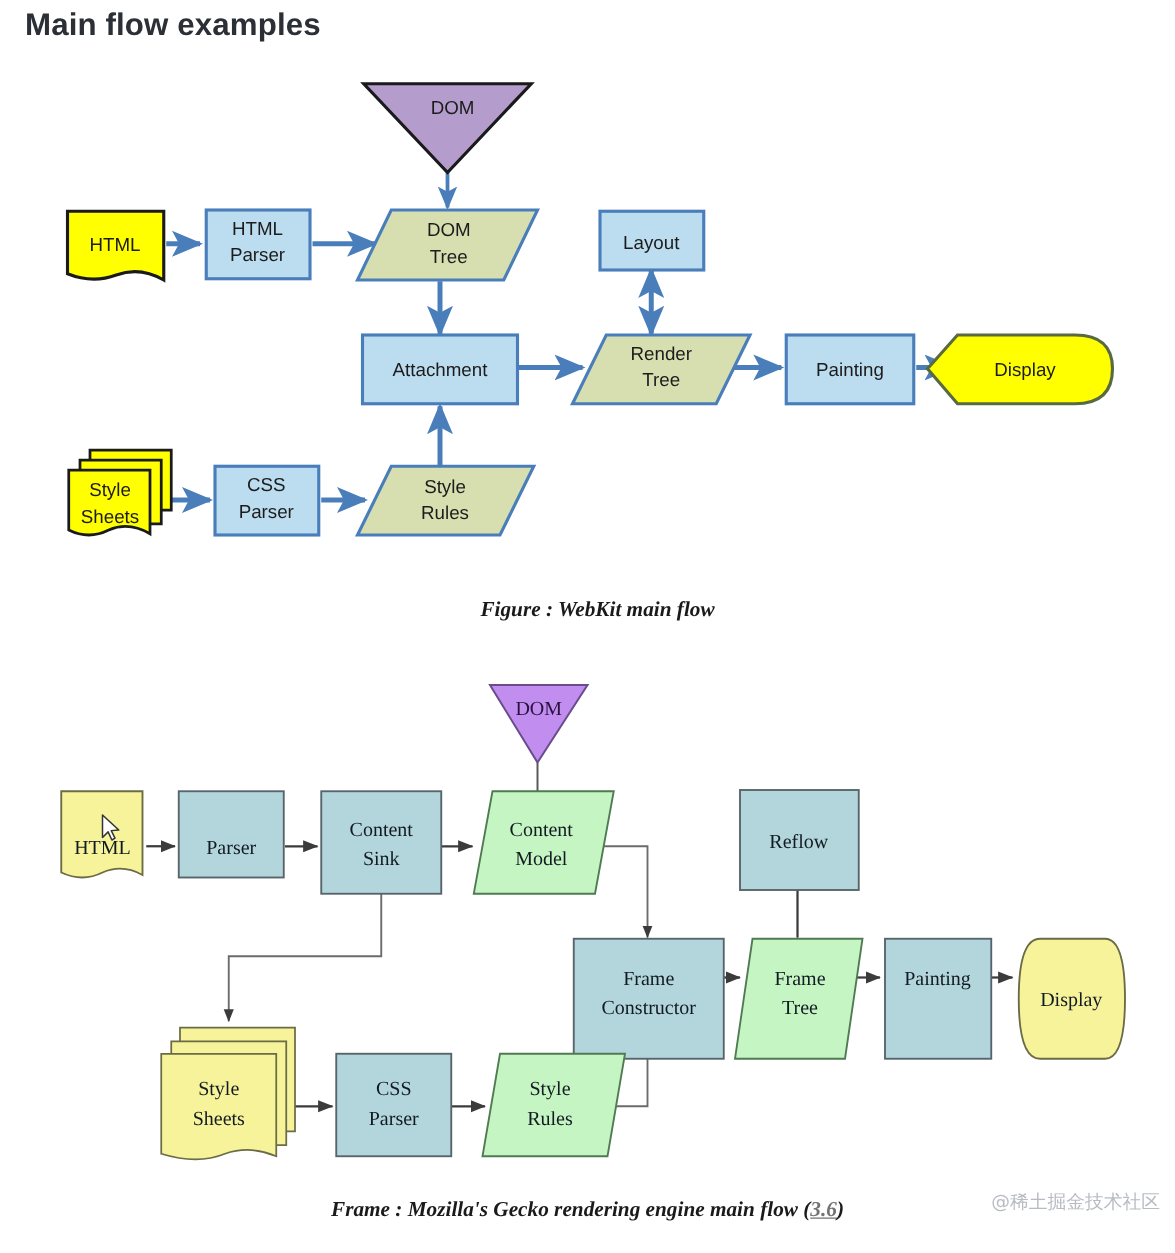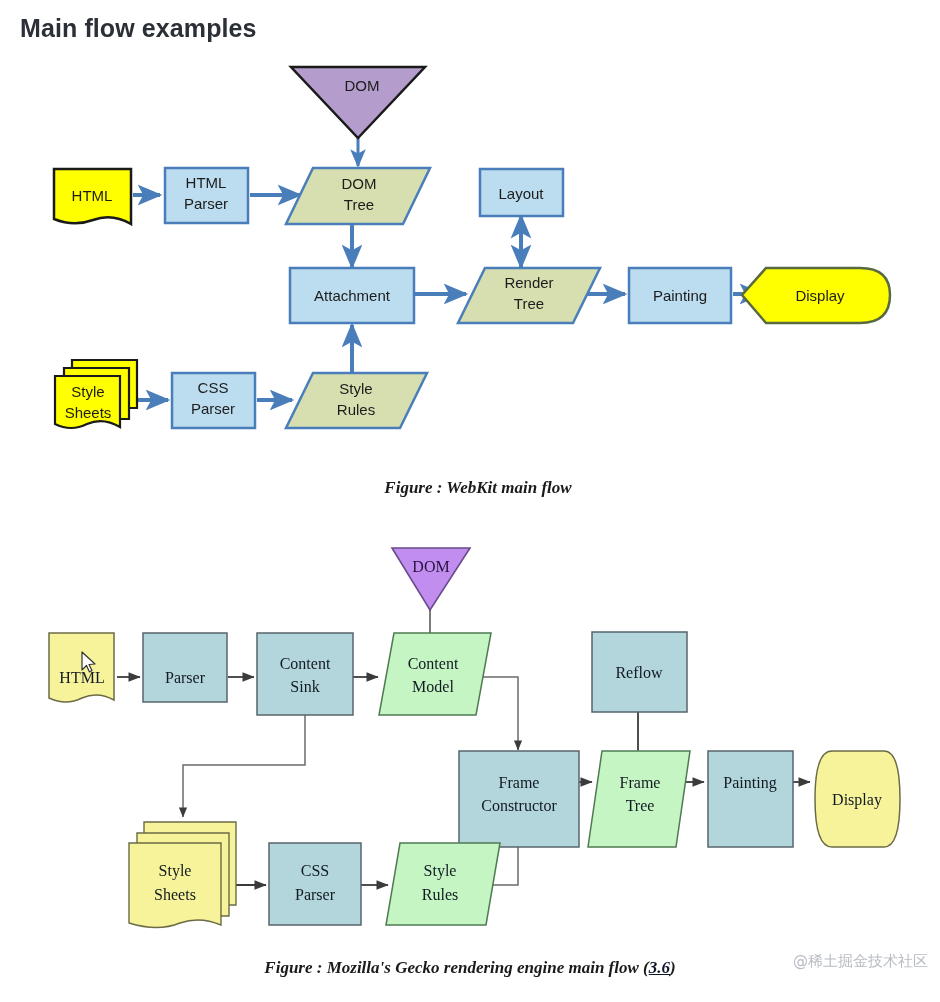--- a/index.html
+++ b/index.html
@@ -10,21 +10,21 @@
   body {
     width: 940px;
     height: 1002px;
     position: relative;
     font-family: "Liberation Sans", sans-serif;
     overflow: hidden;
   }
   #page-title {
     position: absolute;
     left: 20px;
-    top: 14px;
+    top: 6px;
     font-size: 25px;
     font-weight: 600;
     color: #2b2f36;
     letter-spacing: 0.1px;
     font-family: "Liberation Sans", sans-serif;
   }
   .figure-wrap {
     position: absolute;
     left: 0;
     width: 872px;
@@ -38,21 +38,21 @@
     text-align: center;
     font-family: "Liberation Serif", serif;
     font-style: italic;
     font-weight: bold;
     font-size: 17px;
     color: #1a1a1a;
   }
   #caption-webkit { top: 478px; padding-left: 8px; }
   #caption-gecko  { top: 958px; }
   .caption .link {
-    color: #0f172a;
+    color: #737373;
     text-decoration: underline;
   }
   #watermark {
     position: absolute;
     right: 12px;
     top: 952px;
     font-size: 15px;
     color: #b8bcc2;
     font-family: "DejaVu Sans", sans-serif;
     white-space: nowrap;
@@ -309,16 +309,16 @@
 
     <g>
       <polygon points="400,323 500,323 486,405 386,405" fill="#c6f5c4" stroke="#4f7a52" stroke-width="1.5"></polygon>
       <text class="gk-label" x="440" y="356">Style</text>
       <text class="gk-label" x="440" y="380">Rules</text>
     </g>
   </svg>
 </div>
 
 <div class="caption" id="caption-gecko">
-  <span>Figure : Mozilla's Gecko rendering engine main flow (</span><a class="link" href="#">3.6</a><span>)</span>
+  <span>Frame : Mozilla's Gecko rendering engine main flow (</span><a class="link" href="#">3.6</a><span>)</span>
 </div>
 
 <div id="watermark">@稀土掘金技术社区</div>
 
 </body></html>

